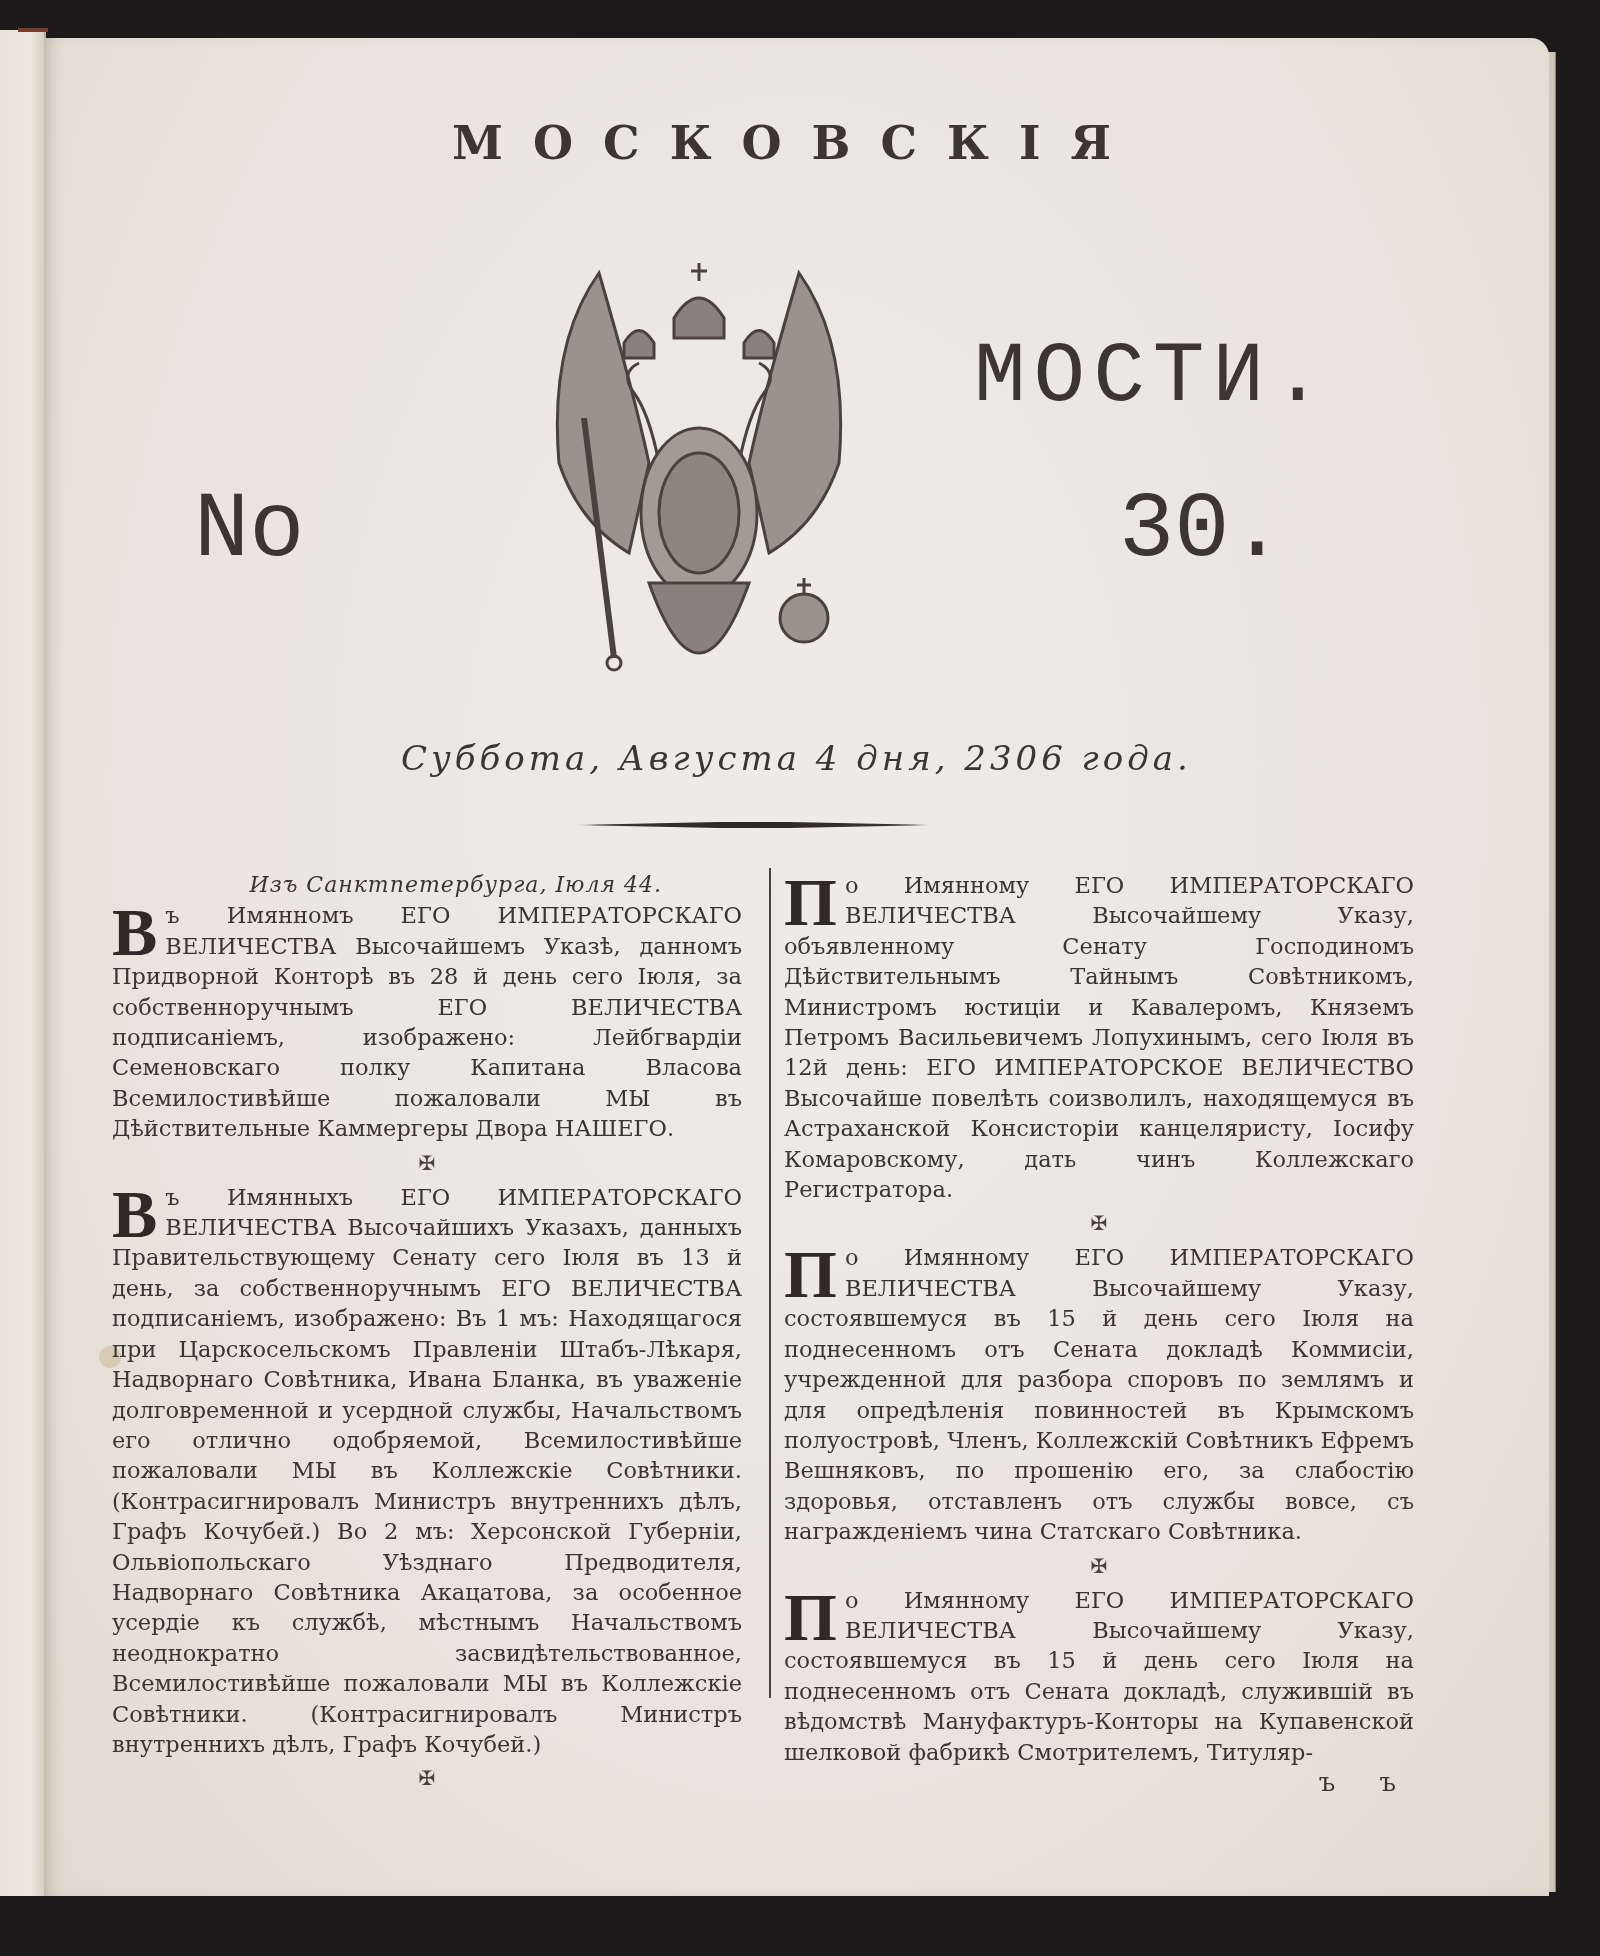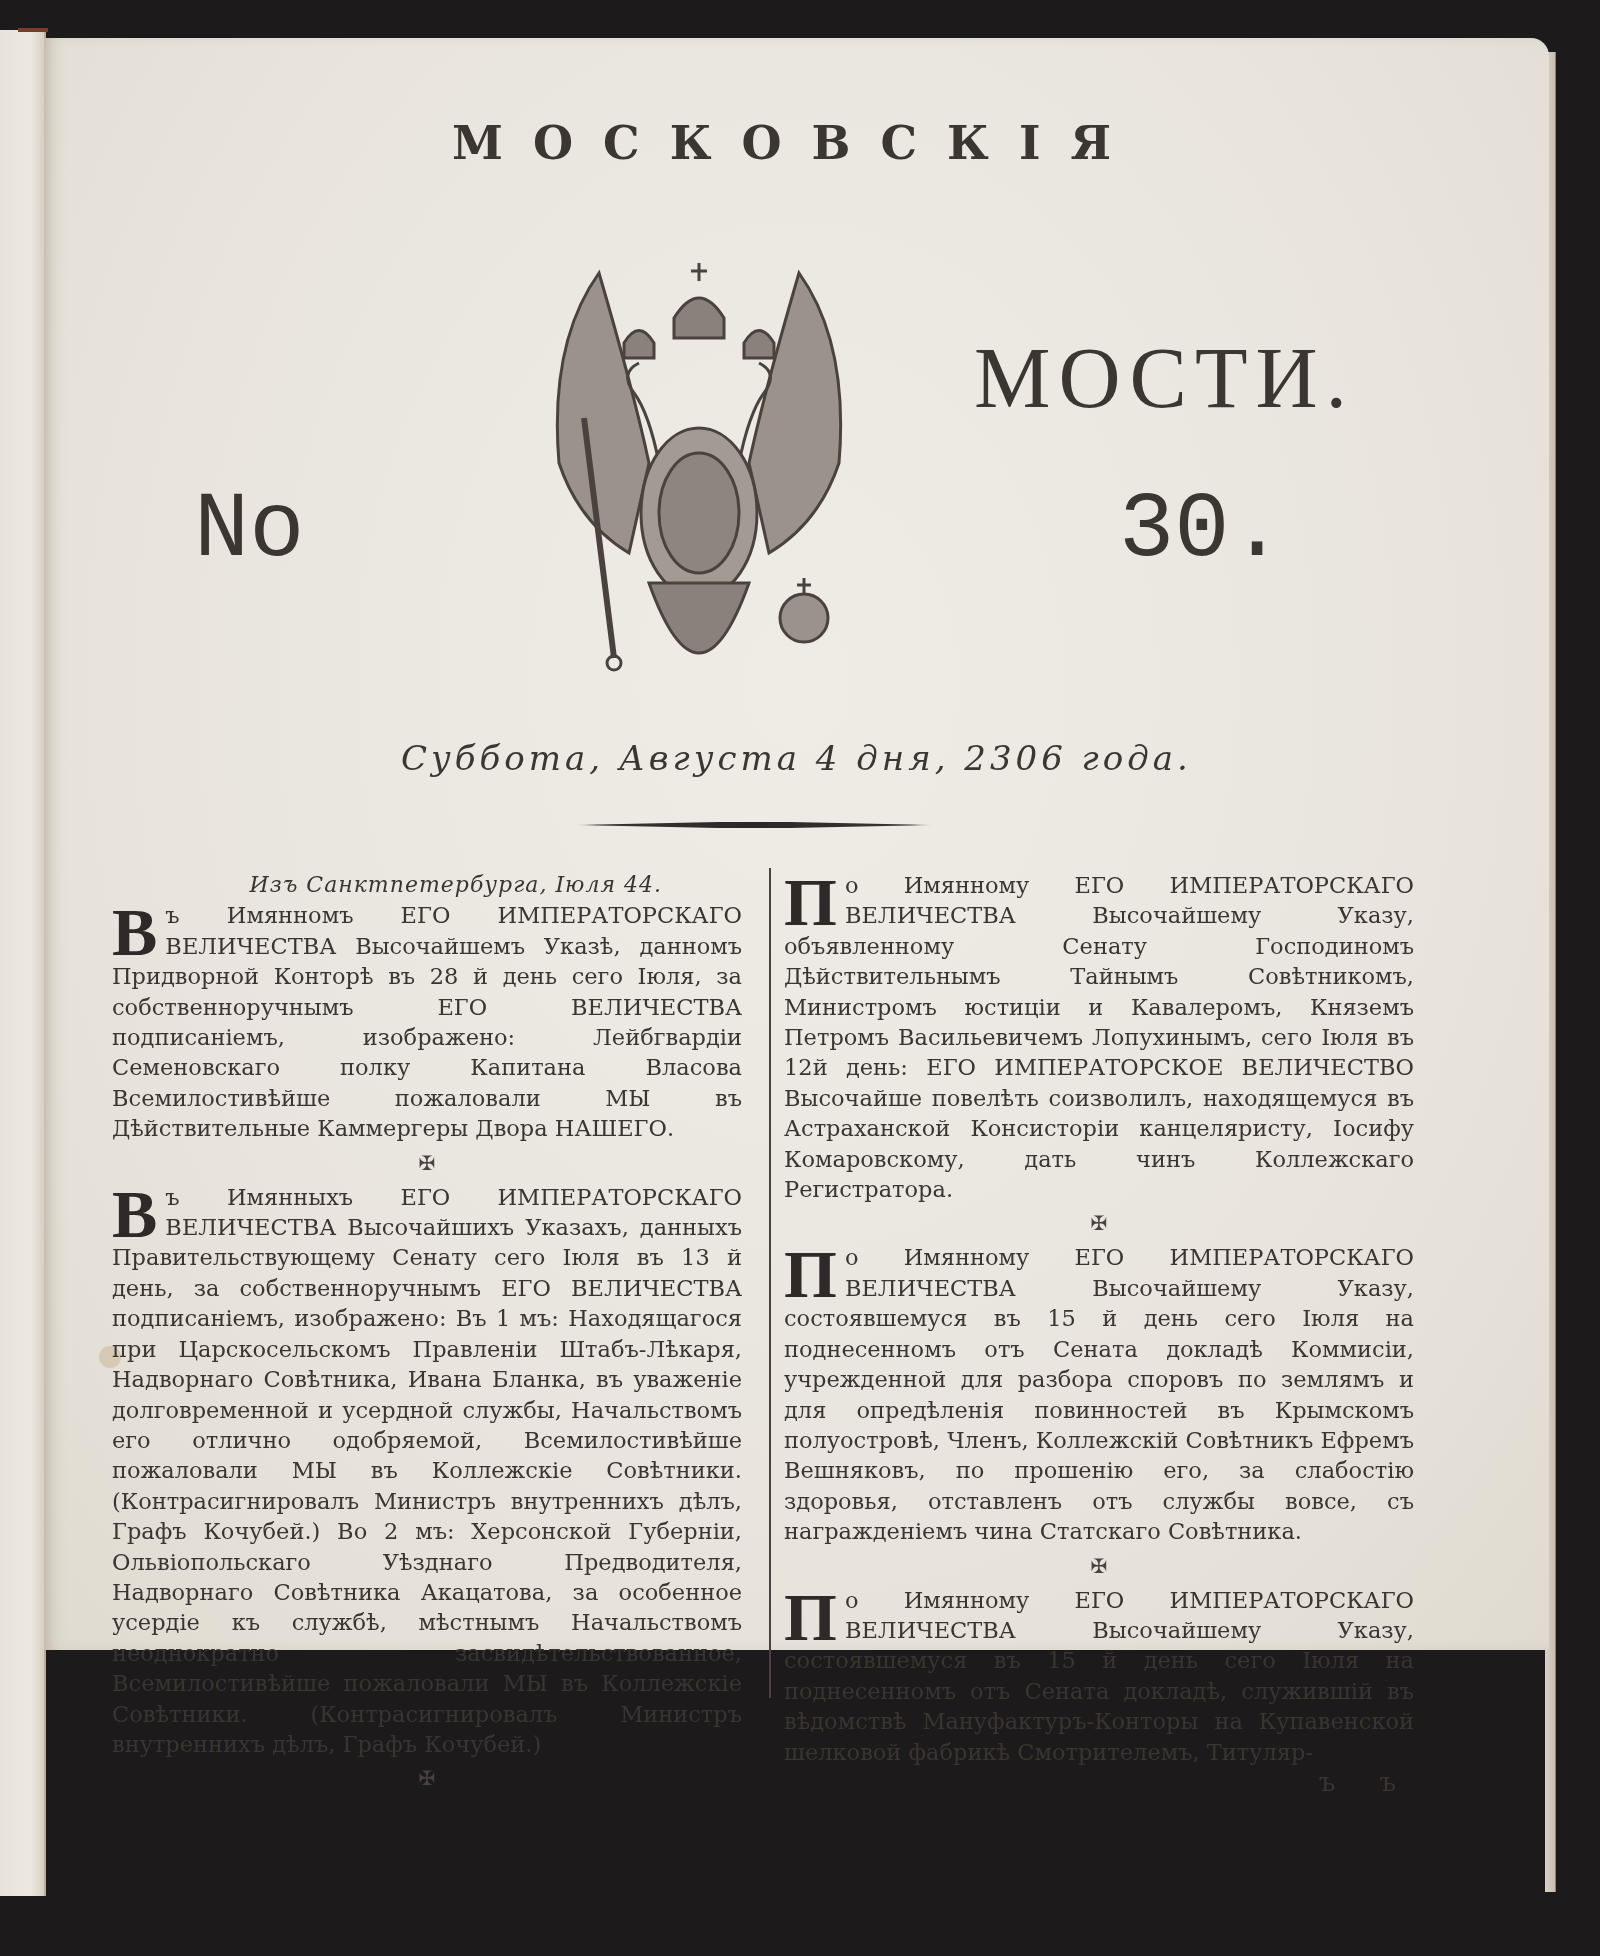--- a/index.html
+++ b/index.html
@@ -9,40 +9,40 @@
   }
   .left-leaf {
     position: absolute; left: 0; top: 30px; width: 44px; height: 1866px;
     background: linear-gradient(90deg, #e8e3da 0%, #ece8e0 70%, #d6cfc2 100%);
     border-right: 2px solid #b9ae9c;
   }
   .left-leaf-edge {
     position: absolute; left: 18px; top: 28px; width: 30px; height: 4px; background: #7a3b2a;
   }
   .page {
-    position: absolute; left: 44px; top: 38px; width: 1505px; height: 1612px;
+    position: absolute; left: 44px; top: 38px; width: 1505px; height: 1858px;
     background: radial-gradient(ellipse at 50% 40%, #efece6 0%, #e9e5de 60%, #e0dbd1 100%);
     border-top-right-radius: 18px;
     box-shadow: inset 12px 0 18px -10px rgba(120,105,80,0.45);
   }
   .page-edge {
     position: absolute; left: 1545px; top: 52px; width: 10px; height: 1840px;
     background: linear-gradient(90deg, #d8d2c6, #c7bfb0); border-right: 1px solid #8d8372;
   }
   .masthead-top {
     position: absolute; left: 0; width: 1505px; top: 78px; text-align: center;
     font-size: 46px; letter-spacing: 30px; font-weight: bold; color: #3c3633;
     font-family: "DejaVu Serif", serif;
   }
   .title-left, .title-right {
     position: absolute; top: 290px; font-size: 86px; color: #3c3633;
     font-family: "Liberation Serif", serif; letter-spacing: 28px;
   }
   .title-left { left: 70px; }
-  .title-right { left: 930px; letter-spacing: 8px; }
+  .title-right { left: 930px; letter-spacing: 8px; font-family: Liberation Mono, monospace; }
   .num-left, .num-right {
     position: absolute; top: 440px; font-size: 92px; color: #3c3633;
     font-family: Liberation Mono, monospace;
   }
   .num-left { left: 150px; }
   .num-right { left: 1075px; }
   .eagle { position: absolute; left: 495px; top: 225px; width: 320px; height: 440px; }
   .dateline {
     position: absolute; left: 0; width: 1505px; top: 700px; text-align: center;
     font-size: 34px; font-style: italic; color: #3c3633; letter-spacing: 4px;

